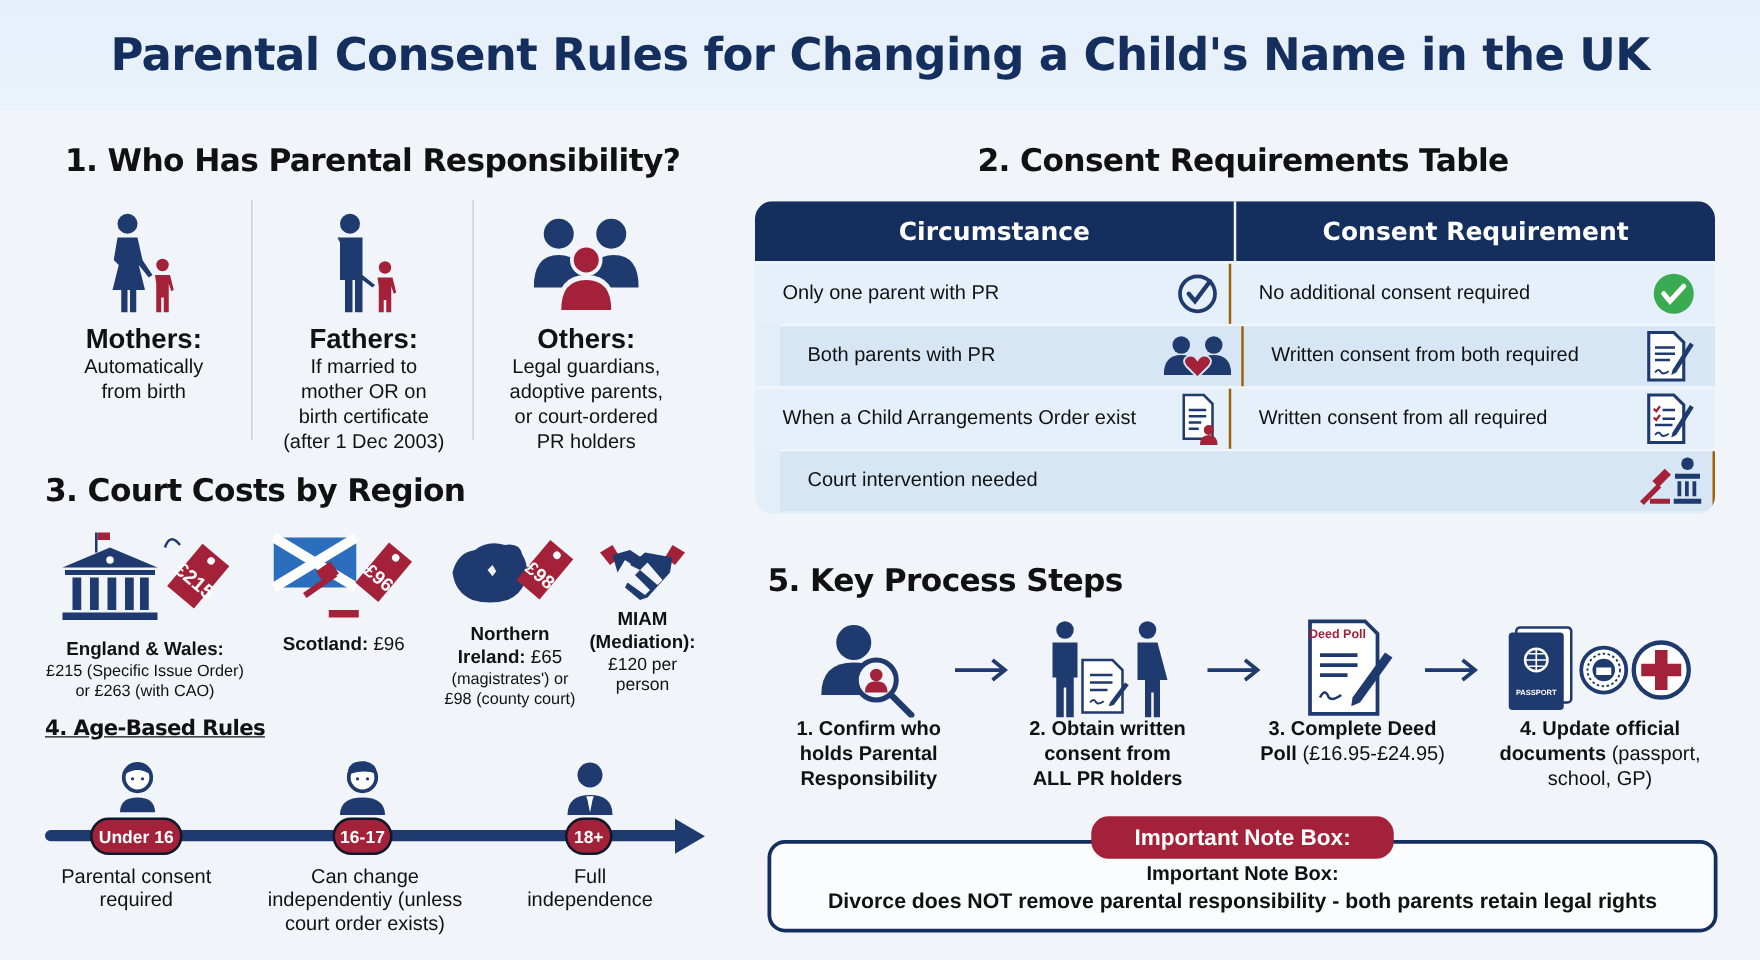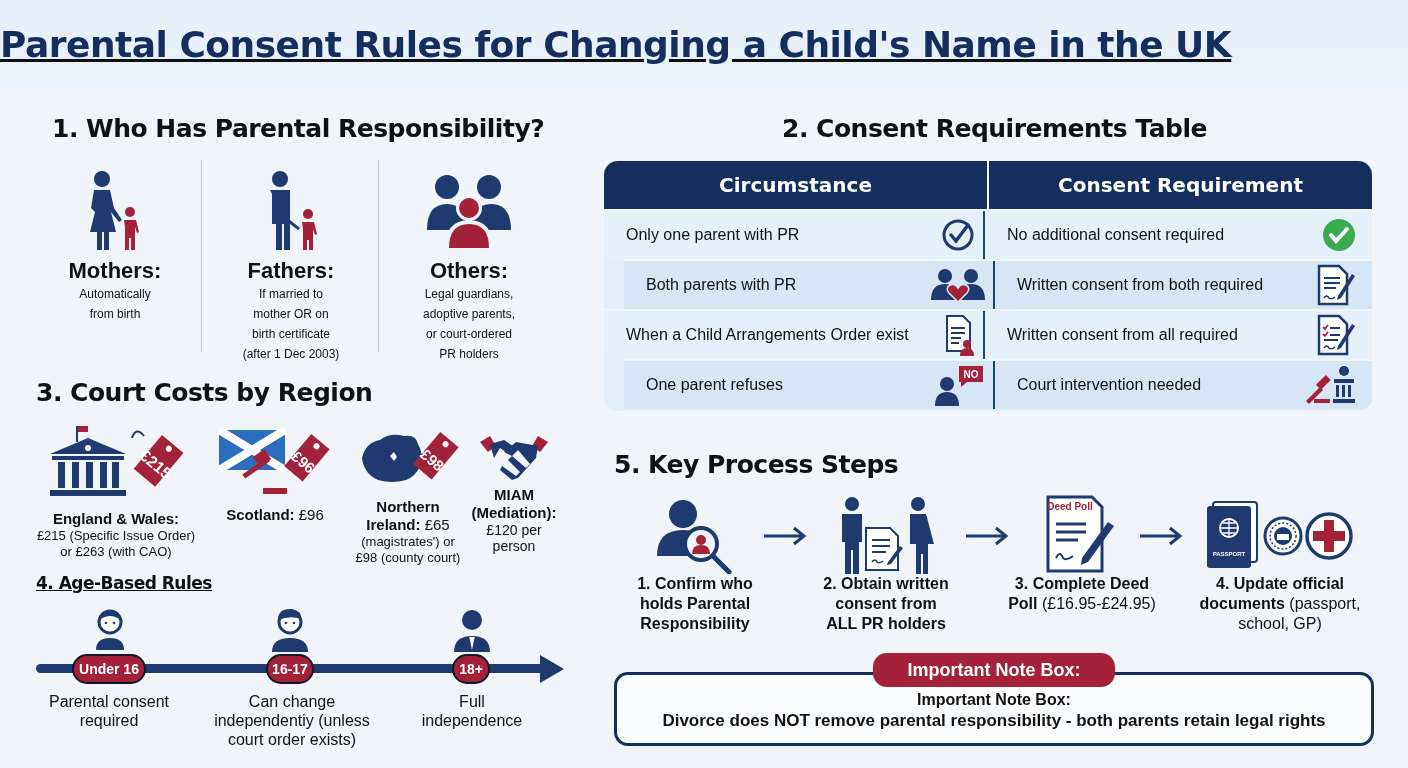--- a/index.html
+++ b/index.html
@@ -6,38 +6,38 @@
   html, body { width: 1408px; height: 768px; overflow: hidden; }
   body {
     background: #f1f5f9;
     font-family: "Liberation Sans", "DejaVu Sans", sans-serif;
     color: #111;
     position: relative;
   }
   .header {
     position: absolute; left: 0; top: 0; width: 1408px; height: 88px;
     background: linear-gradient(180deg, #e6f0fa 0%, #eaf2fb 100%);
-    display: flex; align-items: center;  text-decoration: underline;
+    display: flex; align-items: center; justify-content: center;
   }
   .header h1 {
     font-family: "DejaVu Sans", sans-serif;
     font-weight: bold; font-size: 36px; color: #142e5e; letter-spacing: -0.5px;
   }
   .sec-title {
     position: absolute; font-family: "DejaVu Sans", sans-serif;
     font-weight: bold; color: #111; letter-spacing: -0.5px;
   }
   .navy { fill: #1f3a6e; }
   .red { fill: #a4213a; }
 
   
   .pr-col { position: absolute; top: 160px; text-align: center; }
   .pr-col .icon { height: 90px; display: flex; justify-content: center; align-items: flex-end; }
   .pr-col .name { font-weight: bold; font-size: 22px; margin-top: 8px; }
-  .pr-col .desc { font-size: 12px; line-height: 20px; }
+  .pr-col .desc { font-size: 16px; line-height: 20px; }
   .vdivider { position: absolute; width: 1px; background: #c4cad3; }
 
   
   .table {
     position: absolute; left: 604px; top: 161px; width: 768px; height: 250px;
     border-radius: 14px; overflow: hidden; background: #e3eef9;
   }
   .thead { display: flex; height: 48px; background: #142e5e; }
   .thead div {
     flex: 1; color: #fff; font-weight: bold; font-size: 20px;
@@ -45,21 +45,21 @@
     font-family: "DejaVu Sans", sans-serif;
   }
   .thead div:first-child { border-right: 2px solid #f1f5f9; }
   .trow { display: flex; height: 50px; border-top: 2px solid #f1f5f9; }
   .trow.alt { background: #d6e6f5; margin-left: 20px; }
   .trow.norm { background: #e6f0fa; }
   .cell {
     flex: 1; display: flex; align-items: center; justify-content: space-between;
     padding: 0 16px 0 22px; font-size: 16px; color: #111;
   }
-  .cell:first-child { border-right: 2px solid #0c4a6e; padding-right: 8px; }
+  .cell:first-child { border-right: 2px solid #a16207; padding-right: 8px; }
 
   
   .cost { position: absolute; text-align: center; }
   .cost .lbl { font-size: 15px; line-height: 18px; }
   .cost .lbl b { font-weight: bold; font-size: 15px; }
   .cost .sub { font-size: 13px; line-height: 16px; }
 
   
   .timeline-line { position: absolute; left: 36px; top: 664px; width: 510px; height: 9px; background: #1f3a6e; border-radius: 5px; }
   .arrow-head { position: absolute; left: 540px; top: 655px; width: 0; height: 0; border-top: 14px solid transparent; border-bottom: 14px solid transparent; border-left: 24px solid #1f3a6e; }
@@ -214,29 +214,20 @@
       <svg width="40" height="42" viewBox="0 0 40 42">
           <path d="M3 2 h20 l8 8 v30 h-28 z" fill="#fff" stroke="#1f3a6e" stroke-width="2.5"></path>
           <path d="M7 13 l2 2 l3 -4 M7 20 l2 2 l3 -4" stroke="#a4213a" stroke-width="1.8" fill="none"></path>
           <path d="M14 14 h10 M14 21 h10 M8 26 h14" stroke="#1f3a6e" stroke-width="2"></path>
           <path d="M8 34 q3 -4 5 0 q2 2 6 -1" stroke="#1f3a6e" stroke-width="1.5" fill="none"></path>
           <path class="navy" d="M22 32 l14 -22 l3 2 l-14 22 l-4 2 z"></path>
         </svg>
       </div>
   </div>
   <div class="trow alt">
-    <div class="cell">
-        <span>One parent refuses</span>
-      <svg width="50" height="42" viewBox="0 0 50 42">
-          <circle class="navy" cx="12" cy="20" r="7"></circle>
-          <path class="navy" d="M0 42 q0 -14 12 -14 q12 0 12 14 z"></path>
-          <path class="red" d="M24 2 h24 v16 h-16 l-6 5 v-5 h-2 z"></path>
-          <text x="36" y="14" font-size="10" font-weight="bold" fill="#fff" text-anchor="middle" font-family="Liberation Sans, sans-serif">NO</text>
-        </svg>
-      </div>
     <div class="cell">
         <span>Court intervention needed</span>
       <svg width="52" height="40" viewBox="0 0 52 40">
           <path class="red" d="M2 36 l14 -14 l3 3 l-14 14 z"></path>
           <rect class="red" x="12" y="14" width="14" height="7" transform="rotate(-45 19 17)"></rect>
           <rect class="red" x="10" y="34" width="16" height="4"></rect>
           <circle class="navy" cx="40" cy="6" r="5"></circle>
           <path class="navy" d="M30 14 h20 v4 h-20 z M32 20 h3 v12 h-3 z M38 20 h3 v12 h-3 z M44 20 h3 v12 h-3 z M29 34 h22 v4 h-22 z"></path>
         </svg>
       </div>

